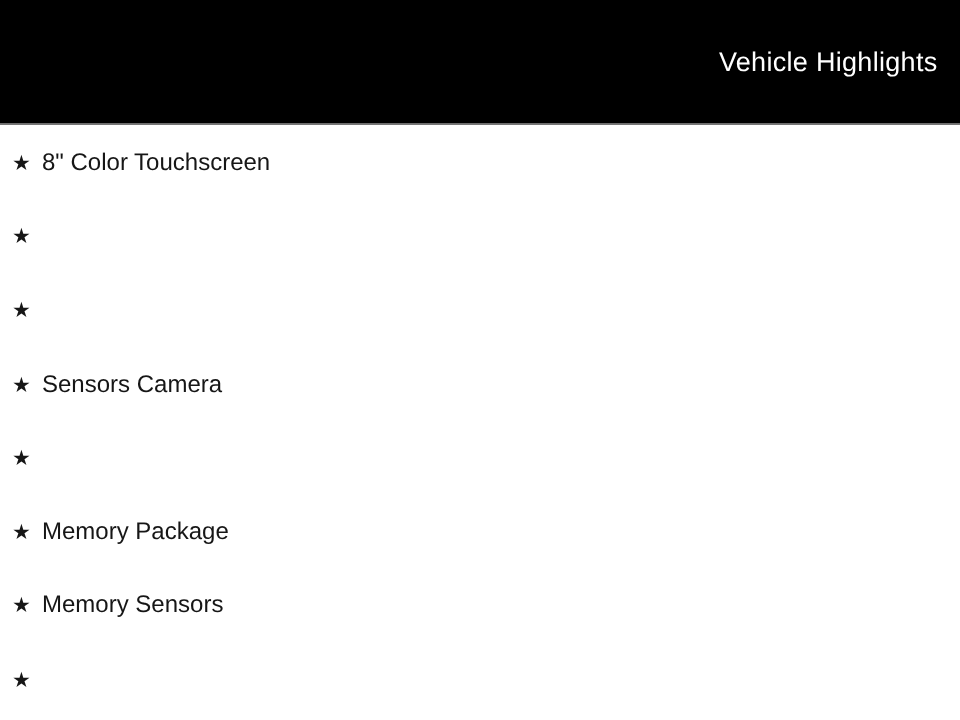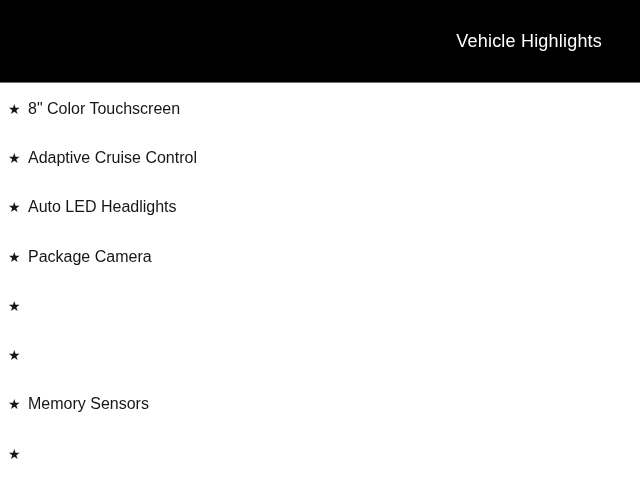--- a/index.html
+++ b/index.html
@@ -19,21 +19,21 @@
     background: #ffffff;
   }
   .header {
     box-sizing: border-box;
     height: 83px;
     background: var(--header-bg, #000000);
     border-bottom: 1px solid #6e6e6e;
     display: flex;
     align-items: center;
     justify-content: flex-end;
-    padding-right: 38px;
+    padding-right: 15px;
   }
   .header-title {
     color: var(--header-fg, #ffffff);
     font-size: 18px;
     letter-spacing: 0.2px;
     white-space: nowrap;
   }
   .list {
     margin: 0;
     padding: 1px 0 0 0;
@@ -72,39 +72,38 @@
 
   <ul class="list">
 
       <li class="item">
         <span class="star">★</span>
         <span class="label">8" Color Touchscreen</span>
       </li>
 
       <li class="item">
         <span class="star">★</span>
-        <span class="label">Adaptive Cruise Control</span>
-      </li>
-
-      <li class="item">
-        <span class="star">★</span>
-        <span class="label">Auto LED Headlights</span>
-      </li>
-
-      <li class="item">
-        <span class="star">★</span>
-        <span class="label">Package Camera</span>
       </li>
 
       <li class="item">
         <span class="star">★</span>
       </li>
 
       <li class="item">
         <span class="star">★</span>
+        <span class="label">Sensors Camera</span>
+      </li>
+
+      <li class="item">
+        <span class="star">★</span>
+      </li>
+
+      <li class="item">
+        <span class="star">★</span>
+        <span class="label">Memory Package</span>
       </li>
 
       <li class="item">
         <span class="star">★</span>
         <span class="label">Memory Sensors</span>
       </li>
 
       <li class="item">
         <span class="star">★</span>
       </li>

